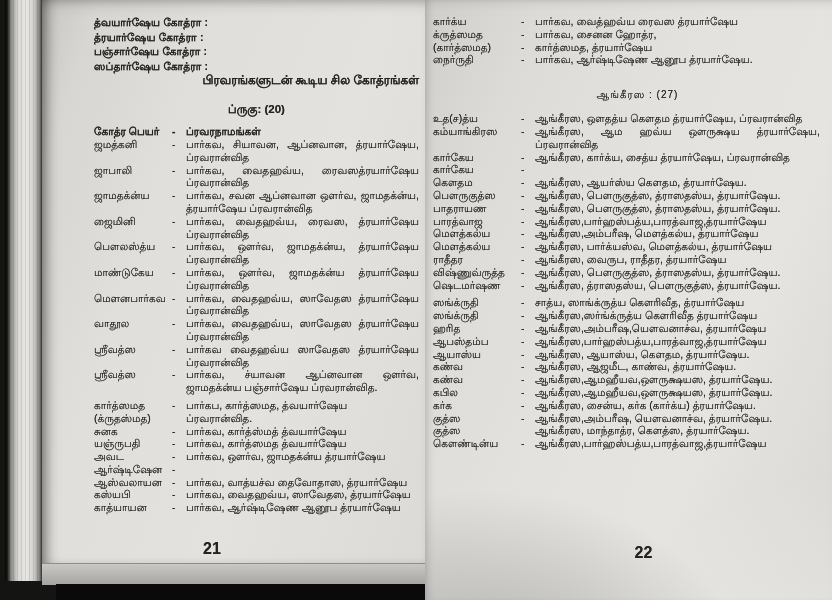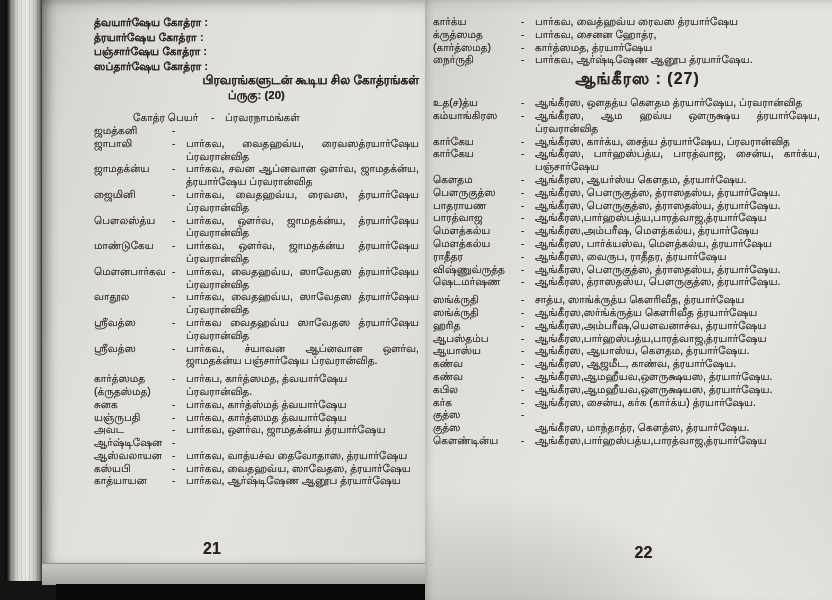--- a/index.html
+++ b/index.html
@@ -44,32 +44,32 @@
     background:
       radial-gradient(130% 70% at 15% 118%, rgba(0,0,0,.28), transparent 52%),
       radial-gradient(90% 55% at 100% 112%, rgba(255,255,255,.35), transparent 60%);
   }
   
   .content{position:absolute;box-sizing:border-box;font-size:10.5px;line-height:12.8px;}
   .content-left{left:42px;top:0;width:383px;height:563px;padding:15px 6px 0 52px;}
   .content-right{left:425px;top:0;width:407px;height:600px;padding:15px 12px 0 8px;}
   .intro-line{font-weight:700;line-height:14.6px;letter-spacing:.2px;}
   .heading{text-align:right;font-weight:700;font-size:12px;margin-top:0;line-height:15px;}
-  .subheading{text-align:center;font-weight:700;font-size:11.5px;margin-top:1px;margin-bottom:9px;}
+  .subheading{text-align:center;font-weight:700;font-size:11.5px;margin-top:15px;margin-bottom:9px;}
   .row{display:flex;align-items:flex-start;}
   .row.gap{margin-top:5px;}
   .rname{flex:none;width:78px;white-space:nowrap;overflow:visible;}
   .content-right .rname{width:88px;}
   .rdash{flex:none;width:14px;}
   .rtext{flex:1;text-align:justify;}
-  .colhdr{font-weight:400;margin-left:39px;}
+  .colhdr{font-weight:700;}
   .colhdr .rtext{text-align:left;}
   .section-heading{
-    text-align:center;font-weight:700;font-size:16px;line-height:16px;
-    margin:5px 0 9px;padding-left:22px;letter-spacing:1px;
+    text-align:center;font-weight:400;font-size:10px;line-height:16px;
+    margin:21px 0 9px;padding-left:22px;letter-spacing:1px;
   }
   .pgnum{position:absolute;font-weight:700;font-size:16px;text-align:center;}
   .pgnum-left{left:42px;top:540px;width:340px;}
   .pgnum-right{left:455px;top:544px;width:377px;}
   
   .content, .pgnum{text-shadow:0 0 .4px rgba(38,35,31,.65);}
 </style>
 </head>
 <body>
 
@@ -90,20 +90,21 @@
   <div class="subheading">ப்ருகு: (20)</div>
   <div class="row colhdr">
     <span class="rname">கோத்ர பெயர்</span>
     <span class="rdash">-</span>
     <span class="rtext">ப்ரவரநாமங்கள்</span>
   </div>
   <div>
       <div class="row">
         <span class="rname">ஜமத்கனி</span>
         <span class="rdash">-</span>
+        <span class="rtext">பார்கவ, சியாவன, ஆப்னவான, த்ரயார்ஷேய, ப்ரவரான்வித</span>
       </div>
       <div class="row">
         <span class="rname">ஜாபாலி</span>
         <span class="rdash">-</span>
         <span class="rtext">பார்கவ, வைதஹவ்ய, ரைவஸத்ரயார்ஷேய ப்ரவரான்வித</span>
       </div>
       <div class="row">
         <span class="rname">ஜாமதக்ன்ய</span>
         <span class="rdash">-</span>
         <span class="rtext">பார்கவ, சவன ஆப்னவான ஔர்வ, ஜாமதக்ன்ய, த்ரயார்ஷேய ப்ரவரான்வித</span>
@@ -227,21 +228,20 @@
         <span class="rtext">ஆங்கீரஸ, ஆம ஹவ்ய ஔருக்ஷய த்ரயார்ஷேய, ப்ரவரான்வித</span>
       </div>
       <div class="row">
         <span class="rname">கார்கேய</span>
         <span class="rdash">-</span>
         <span class="rtext">ஆங்கீரஸ, கார்க்ய, சைத்ய த்ரயார்ஷேய, ப்ரவரான்வித</span>
       </div>
       <div class="row">
         <span class="rname">கார்கேய</span>
         <span class="rdash">-</span>
-        <span class="rtext">ஆங்கீரஸ, பார்ஹஸ்பத்ய, பாரத்வாஜ, சைன்ய, கார்க்ய, பஞ்சார்ஷேய</span>
       </div>
       <div class="row">
         <span class="rname">கௌதம</span>
         <span class="rdash">-</span>
         <span class="rtext">ஆங்கீரஸ, ஆயர்ஸ்ய கௌதம, த்ரயார்ஷேய.</span>
       </div>
       <div class="row">
         <span class="rname">பௌருகுத்ஸ</span>
         <span class="rdash">-</span>
         <span class="rtext">ஆங்கீரஸ, பௌருகுத்ஸ, த்ராஸதஸ்ய, த்ரயார்ஷேய.</span>
@@ -322,20 +322,21 @@
         <span class="rtext">ஆங்கீரஸ,ஆமஹீயவ,ஔருக்ஷயஸ, த்ரயார்ஷேய.</span>
       </div>
       <div class="row">
         <span class="rname">கர்க</span>
         <span class="rdash">-</span>
         <span class="rtext">ஆங்கீரஸ, சைன்ய, கர்க (கார்க்ய) த்ரயார்ஷேய.</span>
       </div>
       <div class="row">
         <span class="rname">குத்ஸ</span>
         <span class="rdash">-</span>
+        <span class="rtext">ஆங்கீரஸ,அம்பரீஷ, யௌவனாச்வ, த்ரயார்ஷேய.</span>
       </div>
       <div class="row">
         <span class="rname">குத்ஸ</span>
         <span class="rdash"></span>
         <span class="rtext">ஆங்கீரஸ, மாந்தாத்ர, கௌத்ஸ, த்ரயார்ஷேய.</span>
       </div>
       <div class="row">
         <span class="rname">கௌண்டின்ய</span>
         <span class="rdash">-</span>
         <span class="rtext">ஆங்கீரஸ,பார்ஹஸ்பத்ய,பாரத்வாஜ,த்ரயார்ஷேய</span>

